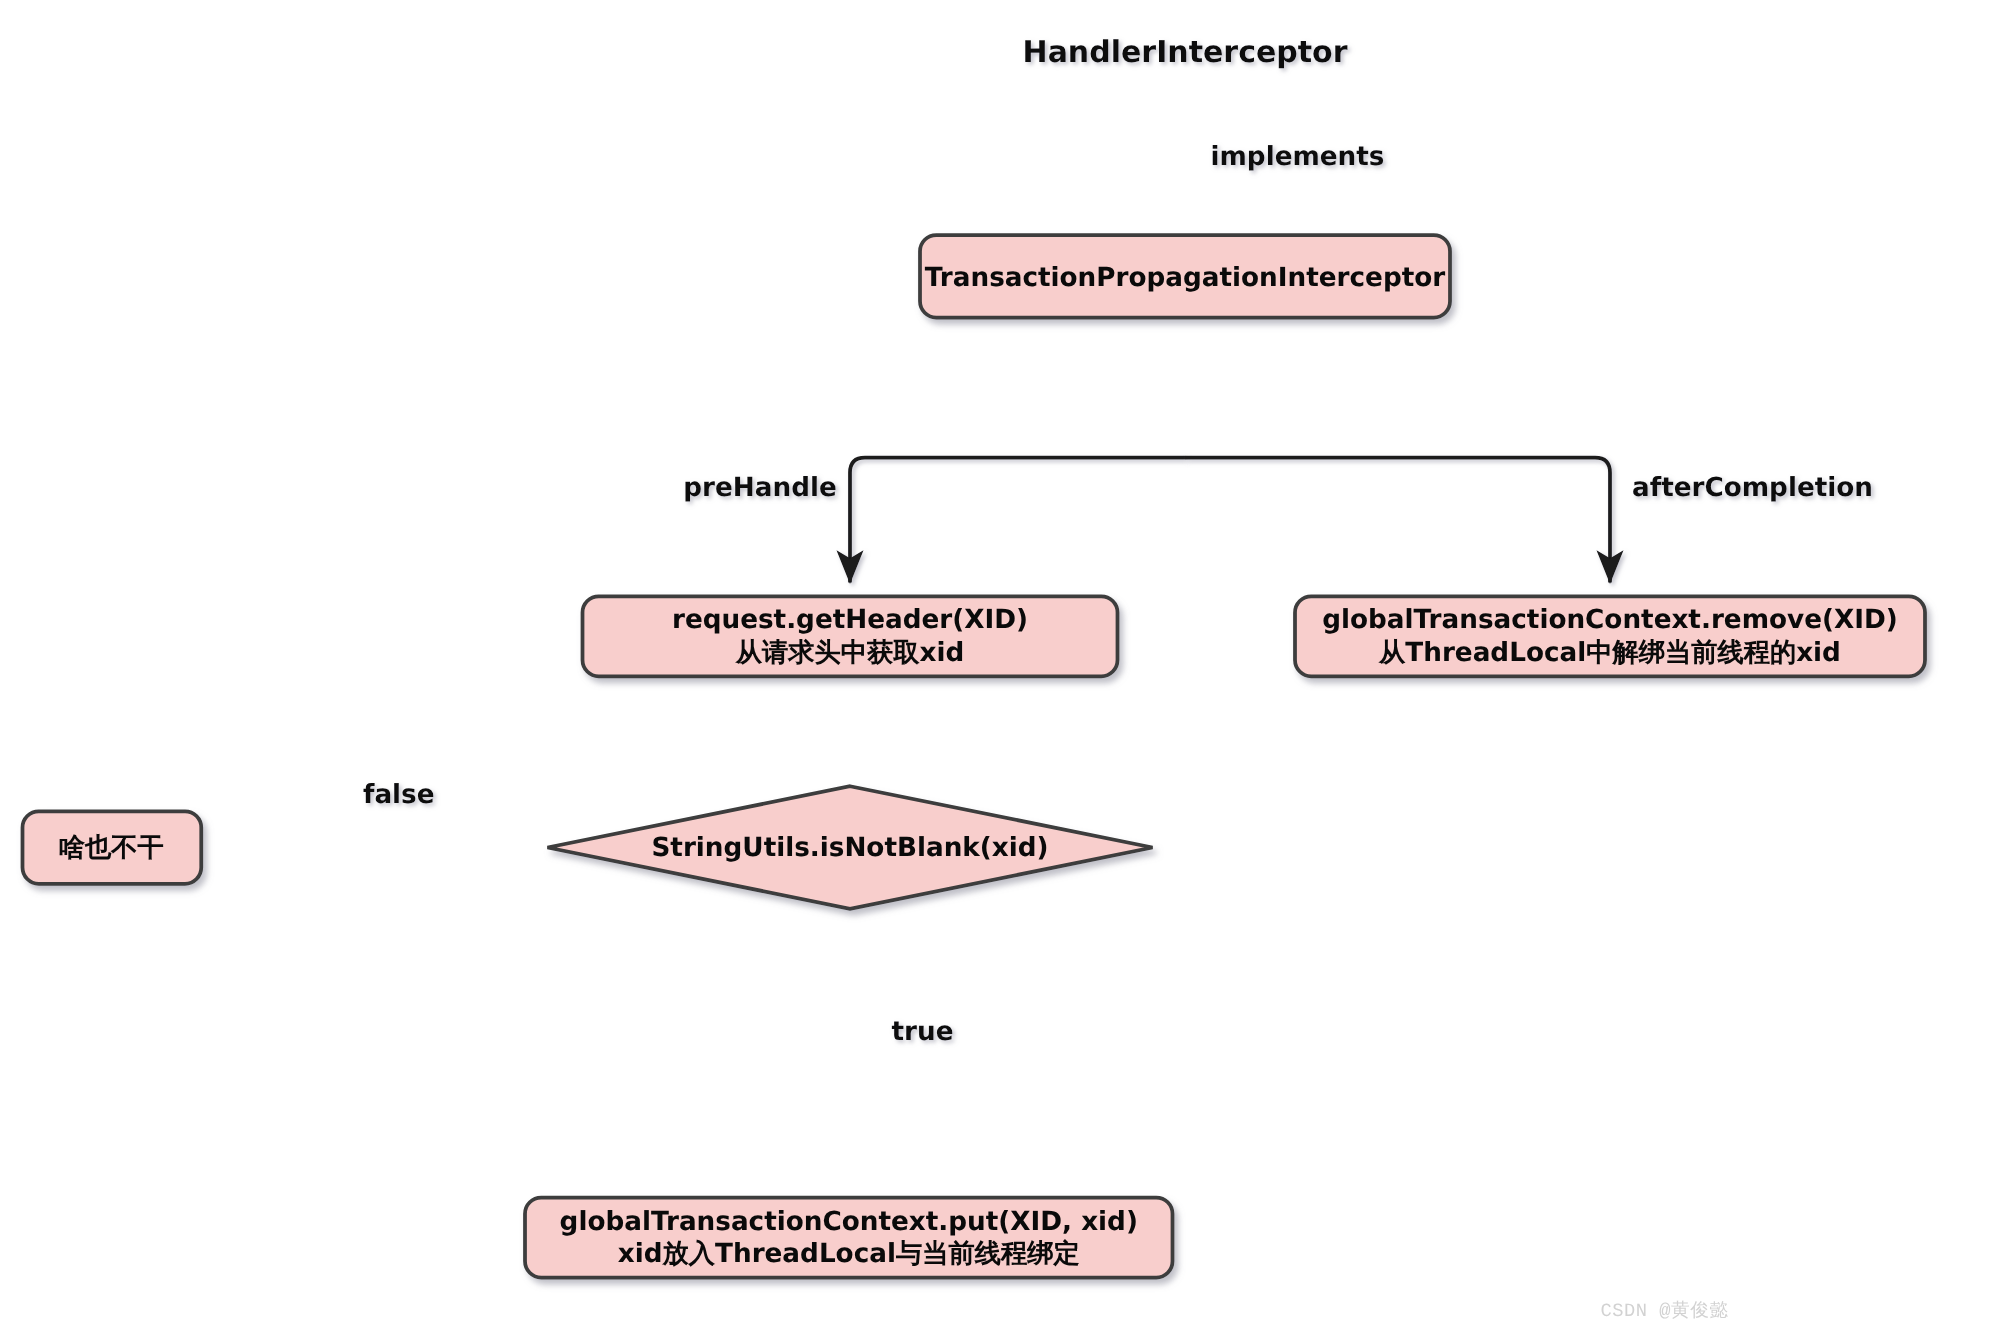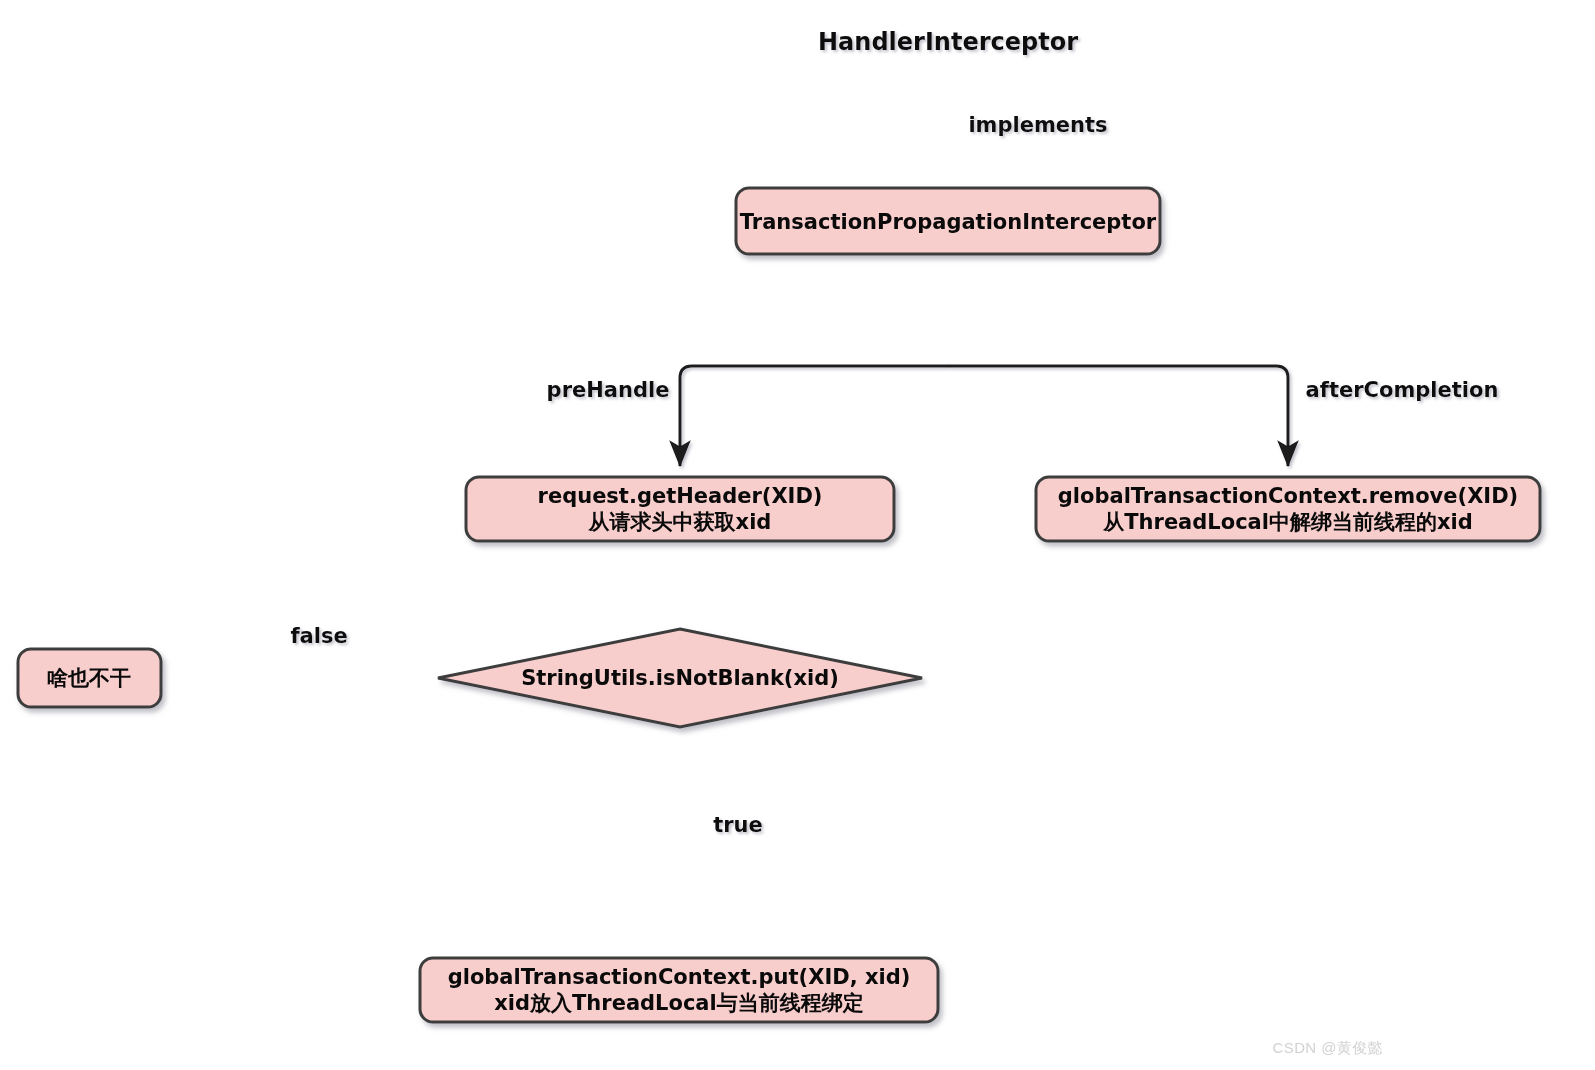--- a/index.html
+++ b/index.html
@@ -68,21 +68,21 @@
     font-size: 24px;
     font-weight: 600;
     fill: #0a0a0a;
     text-anchor: middle;
     dominant-baseline: middle;
   }
   .watermark {
     position: absolute;
     right: 14px;
     bottom: 12px;
-    font-family: Liberation Sans, sans-serif;
+    font-family: Liberation Mono, monospace;
     font-size: 15px;
     color: #d2d2d2;
     letter-spacing: 0.4px;
     user-select: none;
   }
 </style>
 </head>
 <body>
 
 <div id="diagram-root">

